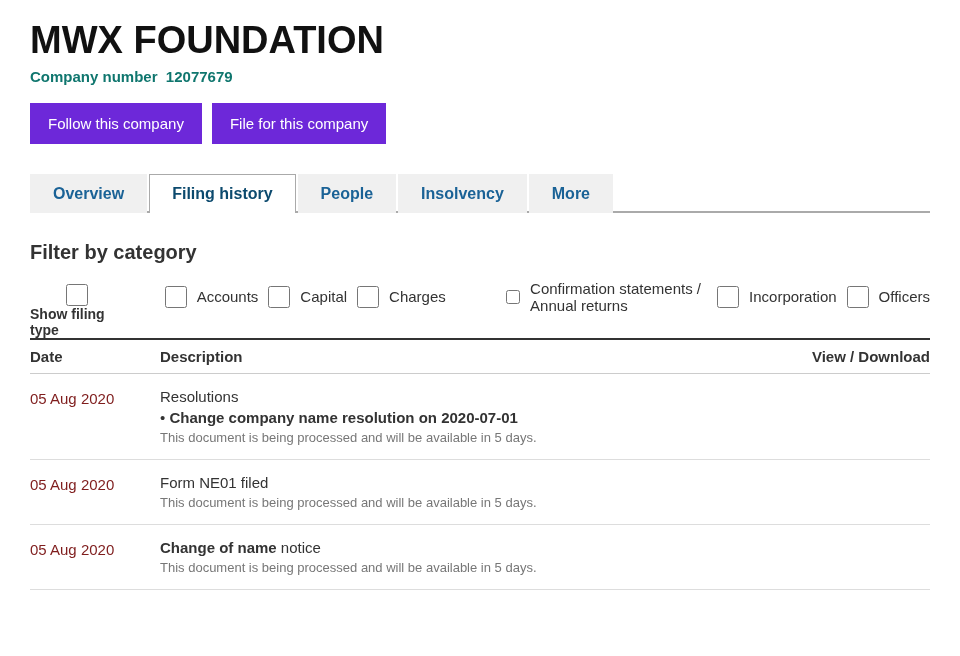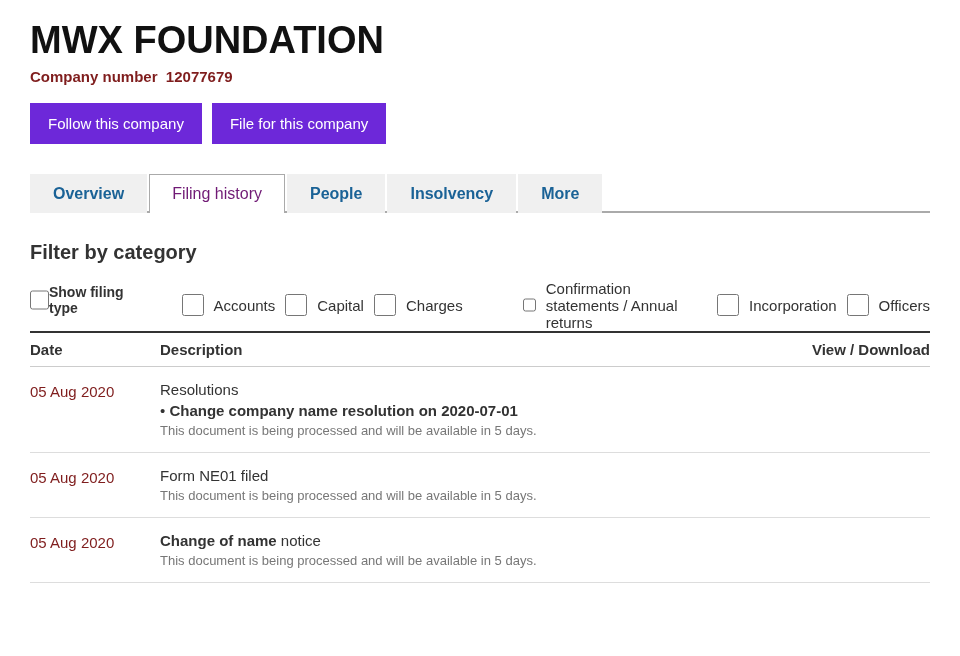--- a/index.html
+++ b/index.html
@@ -13,21 +13,21 @@
     }
     .company-title {
       font-size: 38px;
       font-weight: 900;
       color: #111;
       line-height: 1.1;
       margin-bottom: 6px;
     }
     .company-number {
       font-size: 15px;
-      color: #7f1d1d;
+      color: #0f766e;
       margin-bottom: 18px;
     }
     .company-number span {
       font-weight: 700;
     }
     .action-buttons {
       display: flex;
       gap: 10px;
       margin-bottom: 28px;
     }
@@ -56,41 +56,42 @@
       background: #f0f0f0;
       margin-right: 2px;
       position: relative;
       top: 2px;
       text-decoration: none;
     }
     .tab.active {
       background: #fff;
       border-color: #aaa;
       border-bottom-color: #fff;
-      color: #701a75;
-      font-weight: 400;
+      color: #0c4a6e;
+      font-weight: 700;
     }
     .filter-section {
     }
     .filter-title {
       font-size: 20px;
       font-weight: 700;
       margin-bottom: 16px;
     }
     .filter-grid {
       display: flex;
       align-items: flex-start;
       gap: 0;
     }
     .filter-show-type {
       display: flex;
       align-items: center;
       gap: 0;
       margin-right: 40px;
       margin-top: 4px;
+      flex-direction: column;
     }
     .filter-show-type input[type="checkbox"] {
       width: 22px;
       height: 22px;
       cursor: pointer;
     }
     .filter-show-label {
       font-weight: 700;
       font-size: 14px;
     }

